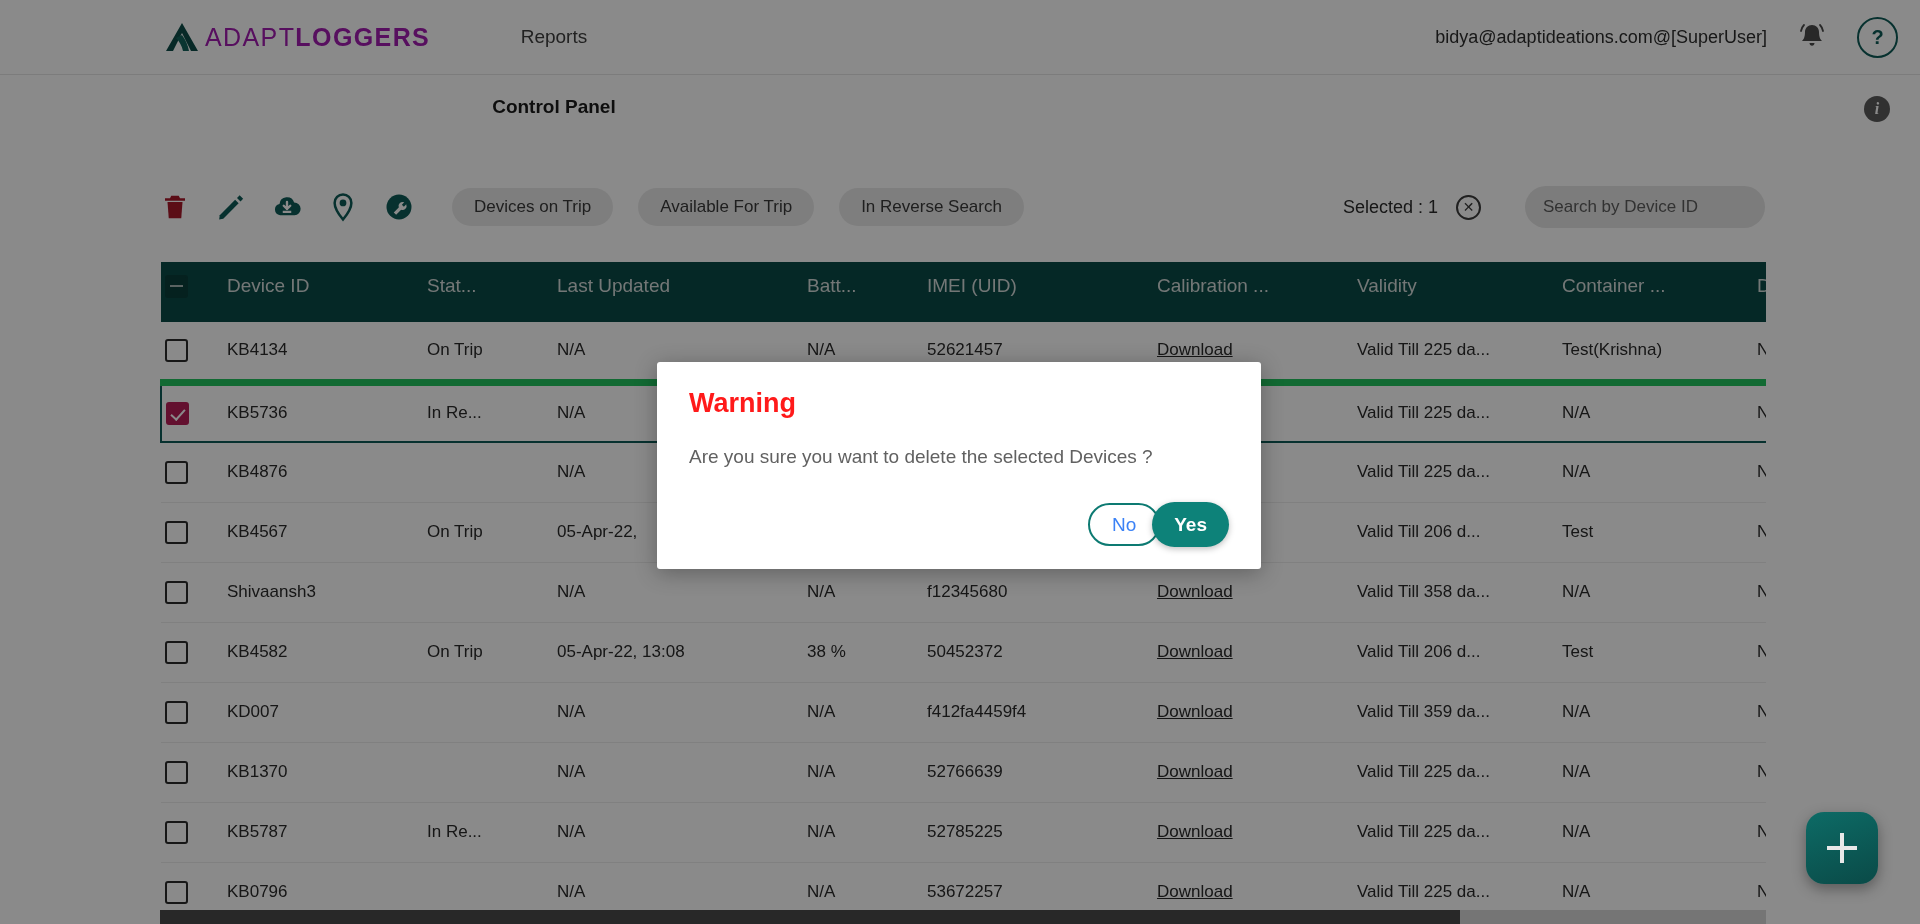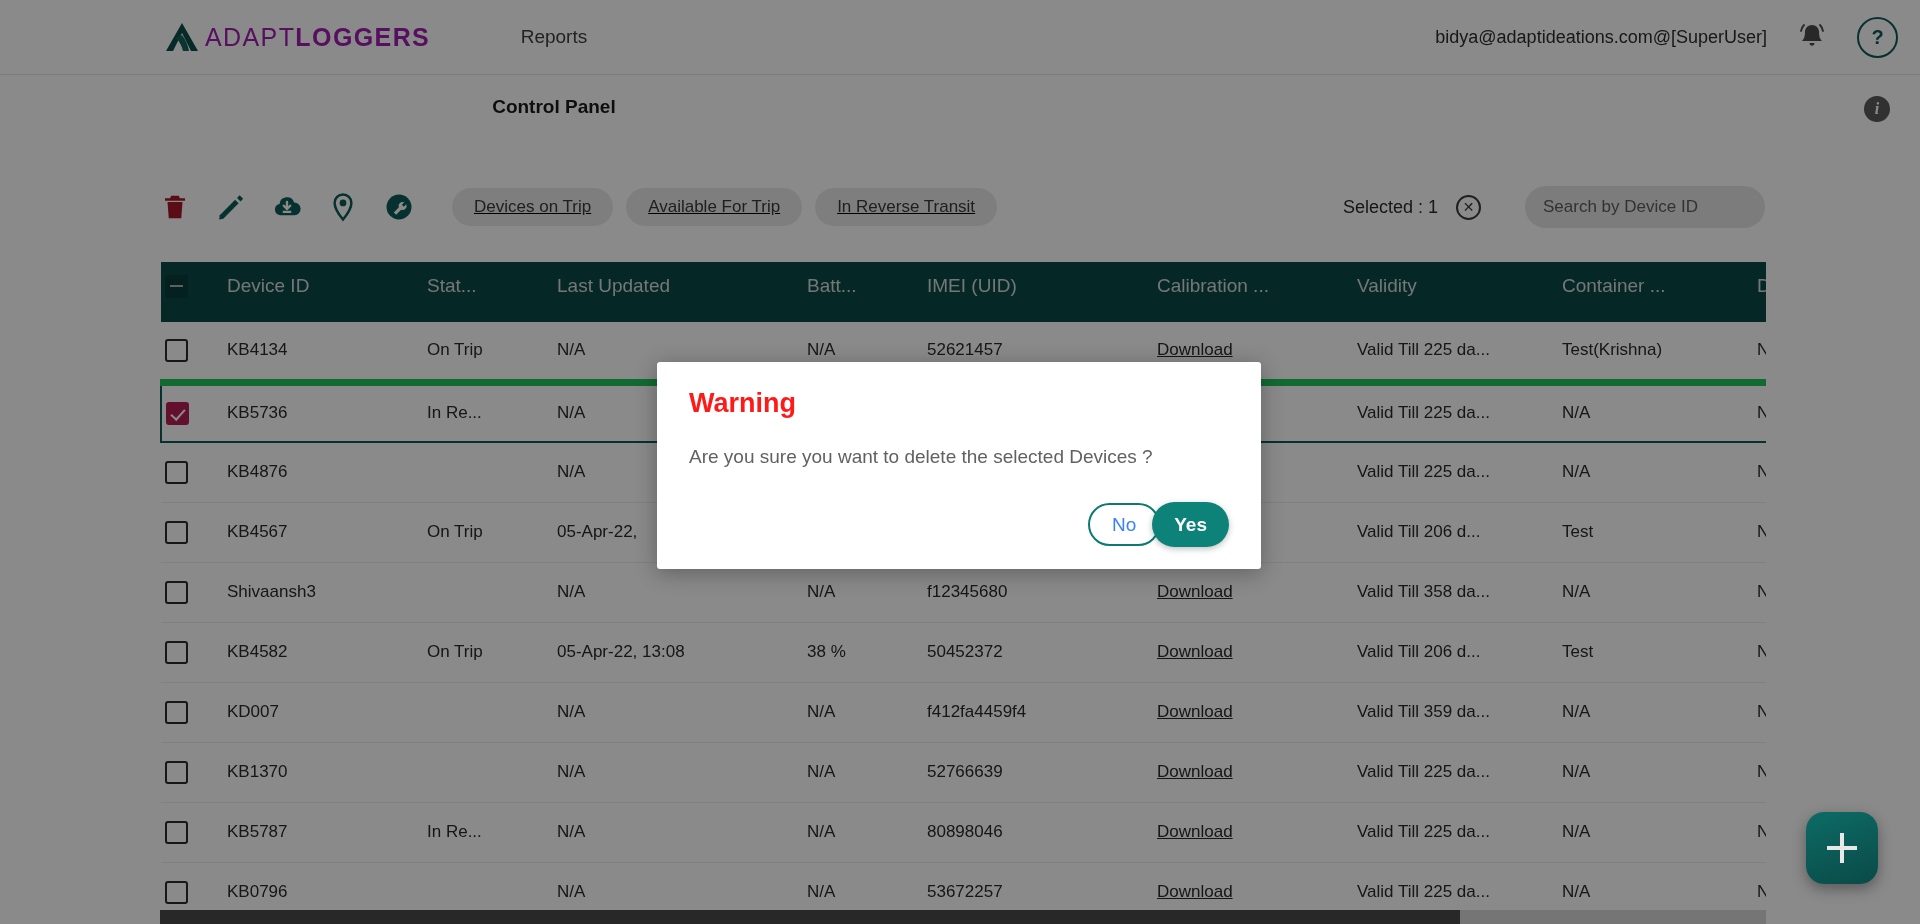--- a/index.html
+++ b/index.html
@@ -57,21 +57,21 @@
   }
 
   
   .toolbar {
     position: absolute; top: 186px; left: 0; width: 100%;
     display: flex; align-items: center; padding-left: 160px; padding-right: 155px;
   }
   .tool-icons { display: flex; align-items: center; gap: 26px; }
   .tool-ico { width: 30px; height: 30px; cursor: pointer; display:block; }
 
-  .chips { display: flex; align-items: center; gap: 13px; margin-left: 38px; text-decoration: underline; }
+  .chips { display: flex; align-items: center; gap: 25px; margin-left: 38px; }
   .chip {
     background: #e9e9e9; border-radius: 22px;
     padding: 9px 22px; font-size: 17px; color: #3a3a3a;
     white-space: nowrap; cursor: pointer;
   }
 
   .toolbar-right { margin-left: auto; display: flex; align-items: center; gap: 18px; }
   .selected-label { font-size: 18px; color: #2c2c2c; white-space: nowrap; }
   .clear-x {
     width: 25px; height: 25px; border-radius: 50%;
@@ -254,21 +254,21 @@
         </svg>
         <svg class="tool-ico" viewBox="0 0 24 24">
           <circle cx="12" cy="12" r="10" fill="#0d5b57"></circle>
           <path d="M16.2 8.2a3.3 3.3 0 0 0-4.4 4.1l-4 4 1.9 1.9 4-4a3.3 3.3 0 0 0 4.1-4.4l-1.9 1.9-1.6-1.6z" fill="#ffffff"></path>
         </svg>
       </div>
 
       <div class="chips">
         <div class="chip">Devices on Trip</div>
         <div class="chip">Available For Trip</div>
-        <div class="chip">In Reverse Transit</div>
+        <div class="chip">In Reverse Search</div>
       </div>
 
       <div class="toolbar-right">
         <div class="selected-label">Selected : 1</div>
         <div class="clear-x">✕</div>
         <div class="search-box">
           <input type="text" placeholder="Search by Device ID" style="">
           <svg width="24" height="24" viewBox="0 0 24 24">
             <circle cx="10.5" cy="10.5" r="6.6" fill="none" stroke="#3c3c3c" stroke-width="2"></circle>
             <path d="M15.4 15.4L21 21" stroke="#3c3c3c" stroke-width="2.3" stroke-linecap="round"></path>
@@ -403,21 +403,21 @@
               <td>Valid Till 225 da...</td>
               <td>N/A</td>
               <td>N/A</td>
             </tr>
             <tr>
               <td><span class="cb"></span></td>
               <td>KB5787</td>
               <td>In Re...</td>
               <td>N/A</td>
               <td>N/A</td>
-              <td>80898046</td>
+              <td>52785225</td>
               <td><span class="dl-link">Download</span></td>
               <td>Valid Till 225 da...</td>
               <td>N/A</td>
               <td>N/A</td>
             </tr>
             <tr>
               <td><span class="cb"></span></td>
               <td>KB0796</td>
               <td></td>
               <td>N/A</td>

